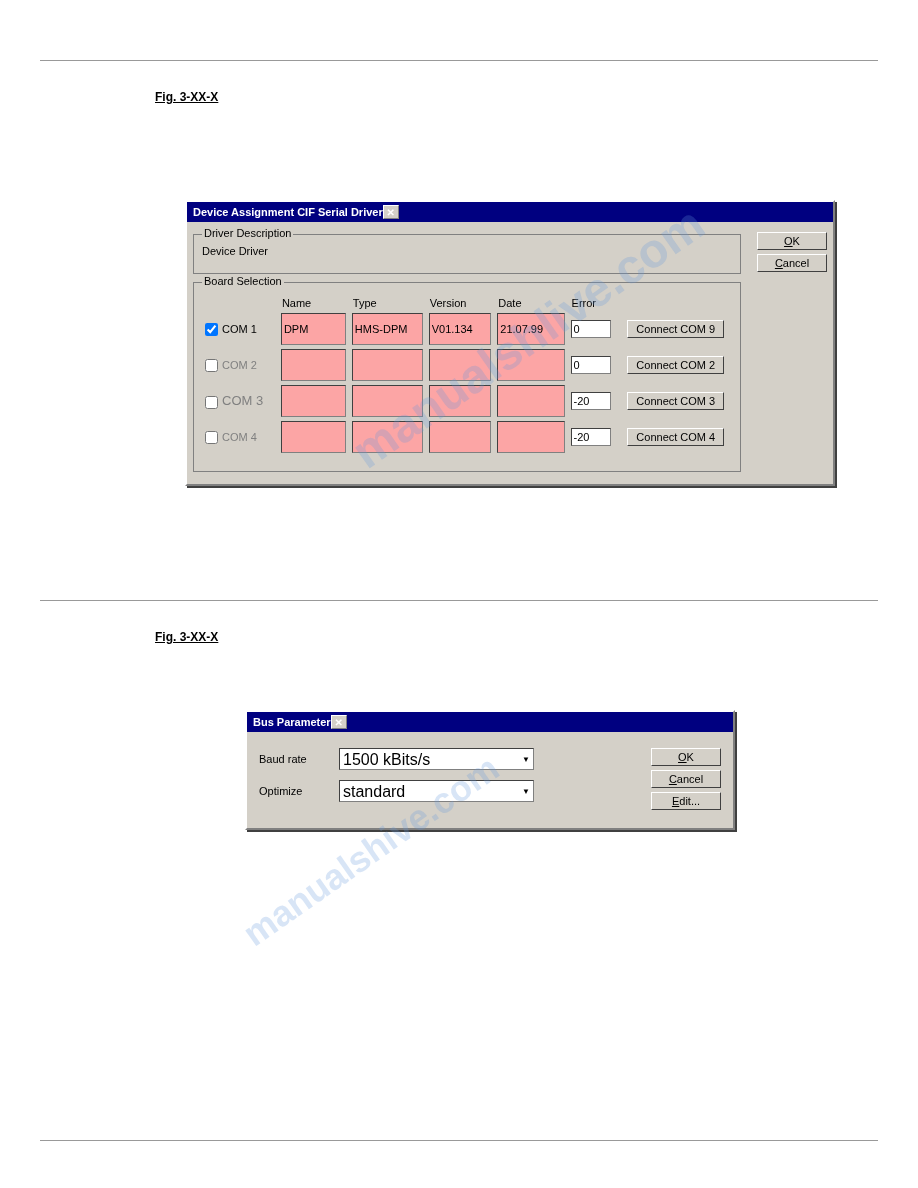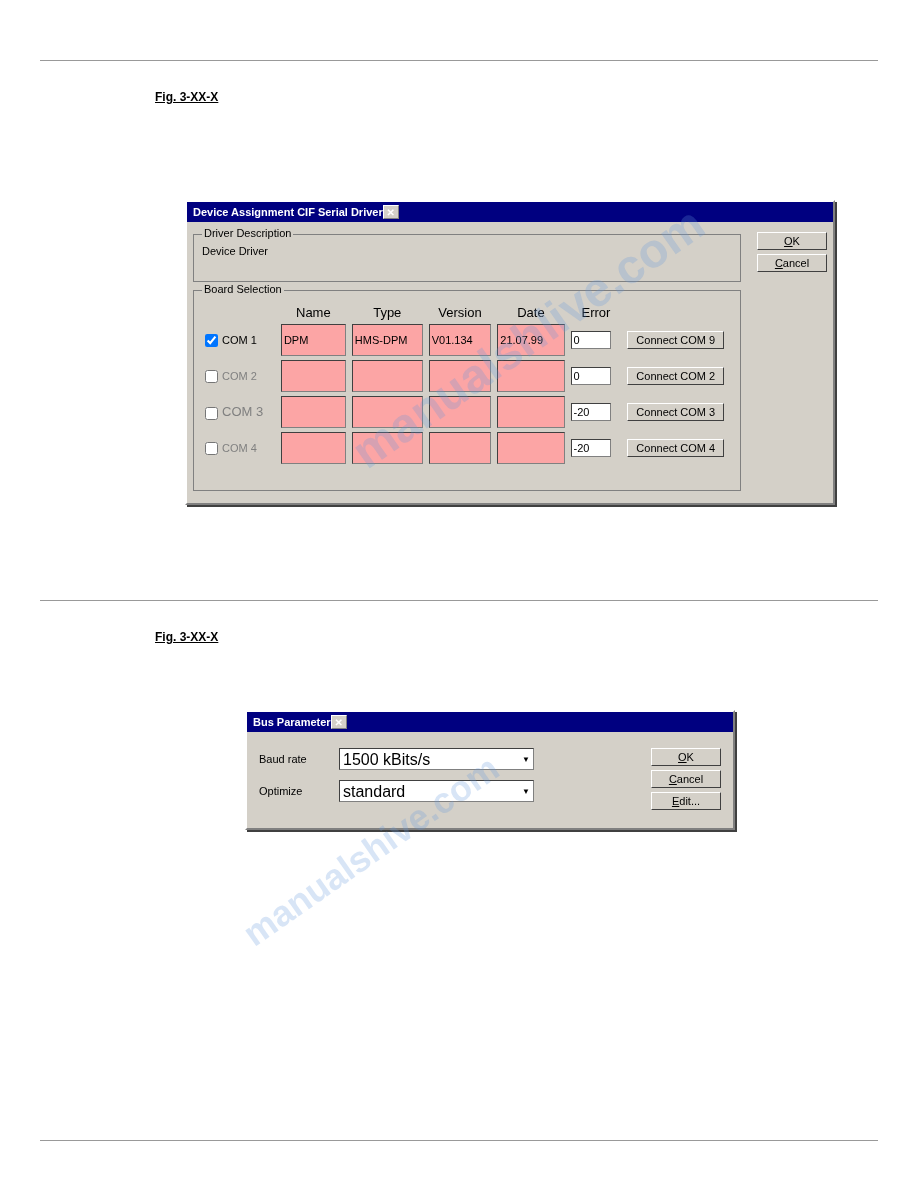--- a/index.html
+++ b/index.html
@@ -100,21 +100,21 @@
       align-items: center;
       justify-content: center;
       cursor: pointer;
       font-weight: bold;
     }
 
     
     .group-box {
       border: 1px solid #808080;
       margin: 4px 0;
-      padding: 4px 8px 24px 8px;
+      padding: 4px 8px 16px 8px;
       position: relative;
     }
 
     .group-box-label {
       position: absolute;
       top: -8px;
       left: 8px;
       background: #d4d0c8;
       padding: 0 2px;
       font-size: 11px;
@@ -155,23 +155,23 @@
     }
 
     
     .board-table {
       width: 100%;
       border-collapse: collapse;
       margin-top: 8px;
     }
 
     .board-table th {
-      font-size: 13px;
+      font-size: 11px;
       font-weight: normal;
-      text-align: center;
+      text-align: left;
       padding: 2px 4px;
     }
 
     .board-table td {
       padding: 2px 3px;
       vertical-align: middle;
     }
 
     .board-table .cell-input {
       width: 100%;

